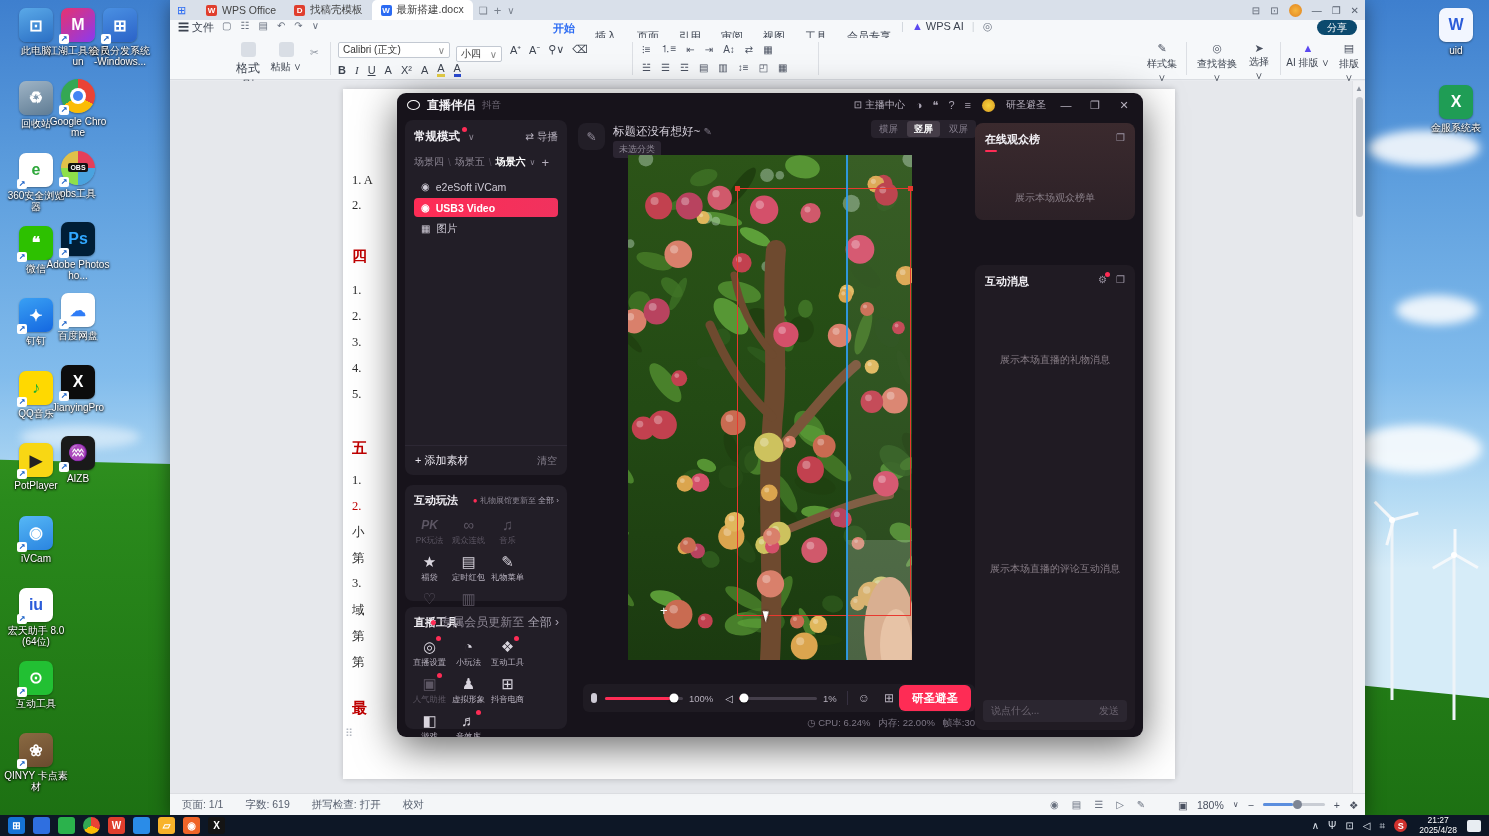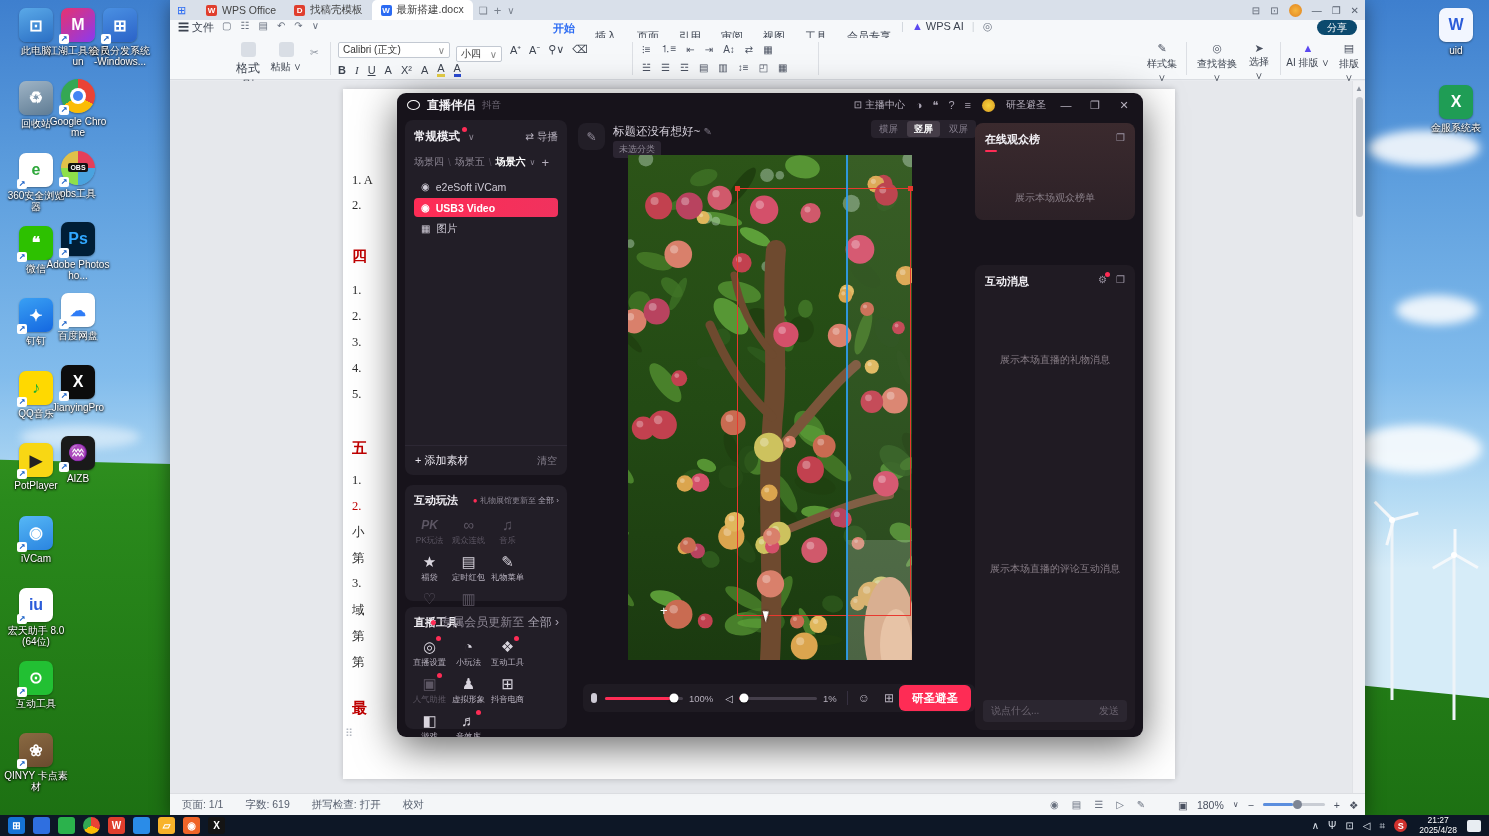--- a/index.html
+++ b/index.html
@@ -883,20 +883,26 @@
       <span style="font-size:9.5px;color:#b6b0bd;margin-left:6px">1%</span>
       <span style="width:1px;height:14px;background:#363040;margin:0 10px"></span>
       <span id="bar-ics" class="f" style="gap:14px">
           <span style="color: rgb(182, 176, 189); font-size: 12px;">☺</span>
           <span style="color: rgb(182, 176, 189); font-size: 12px;">⊞</span>
           <span style="color: rgb(182, 176, 189); font-size: 12px;">▣</span>
           <span style="color: rgb(182, 176, 189); font-size: 12px;">⚙</span>
         </span>
       <button style="position:absolute;right:4px;top:1px;width:72px;height:26px;background:#fe2c55;border:none;border-radius:6px;color:#fff;font-size:11.5px;font-weight:bold">研圣避圣</button>
     </div>
+    <div class="a" style="left:186px;top:624px;width:392px;text-align:right;font-size:9.5px;color:#7d7785">
+      <span>◷</span>
+      <span>CPU: 6.24%</span>&nbsp;&nbsp;
+      <span>内存: 22.00%</span>&nbsp;&nbsp;
+      <span>帧率:30</span>
+    </div>
 
     <div class="card" style="left:578px;top:30px;width:160px;height:97px;background:linear-gradient(180deg,#3b2a2e,#2c2127)">
       <div class="f" style="padding:9px 10px 0">
         <span style="font-size:11px;font-weight:bold;color:#f2f0f5">在线观众榜</span>
         <span style="position:absolute;right:10px;top:9px;color:#9a93a2;font-size:10px">❐</span>
       </div>
       <div style="margin:3px 0 0 10px;width:12px;height:2px;background:#fe2c55;border-radius:1px"></div>
       <div class="ph" style="top:68px">展示本场观众榜单</div>
     </div>
     <div class="card" style="left:578px;top:172px;width:160px;height:465px;background:#201b23">

